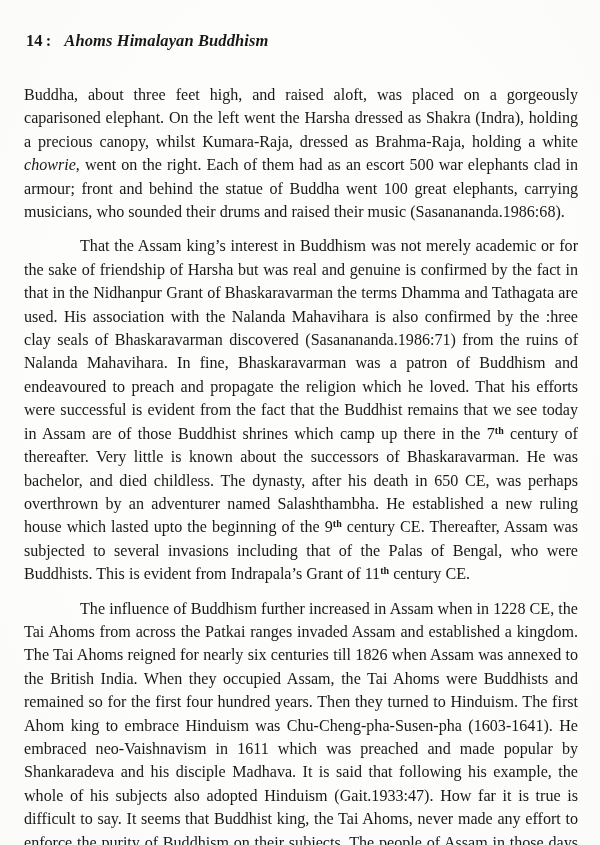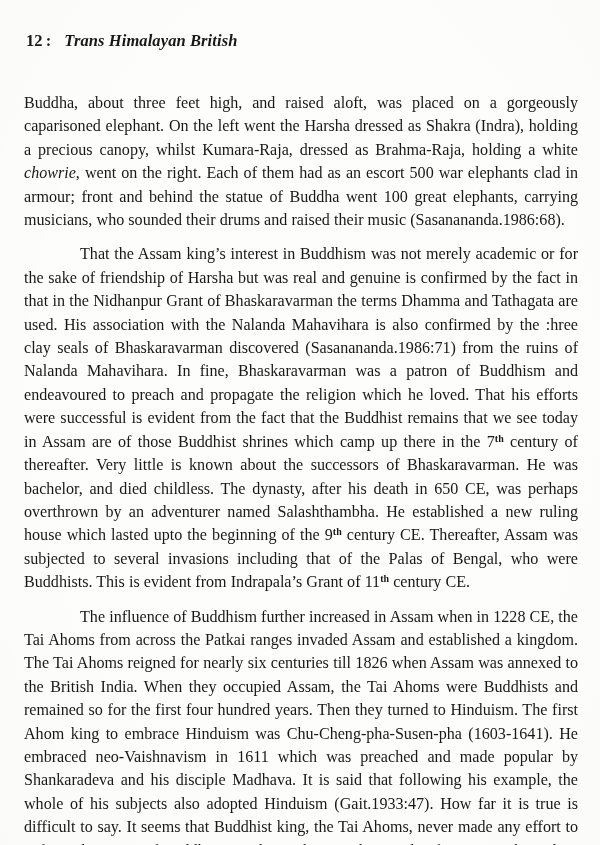--- a/index.html
+++ b/index.html
@@ -51,21 +51,21 @@
   }
 
   
   .textblock {
     position: absolute;
     left: 24px;
     top: 79px;
     width: 554px;
   }
   p.para {
-    margin: 12px 0 0 0;
+    margin: 4px 0 0 0;
     font-size: 16.1px;
     line-height: 23.4px;
     text-align: justify;
     text-justify: inter-word;
     text-indent: 56px;
     hyphens: none;
     word-spacing: 0.1px;
   }
   p.para.first {
     text-indent: 0;
@@ -93,21 +93,21 @@
   }
 </style>
 </head>
 <body>
 
 <div class="page">
 
   <div class="scan-tint"></div>
 
   <div class="running-head">
-    <span class="folio">12</span><span class="sep">:</span><span class="title">Trans Himalayan British</span>
+    <span class="folio">14</span><span class="sep">:</span><span class="title">Ahoms Himalayan Buddhism</span>
   </div>
 
   <div class="textblock">
       <p class="para first"><span>Buddha, about three feet high, and raised aloft, was placed on a gorgeously caparisoned elephant. On the left went the Harsha dressed as Shakra (Indra), holding a precious canopy, whilst Kumara-Raja, dressed as Brahma-Raja, holding a white </span><span class="ital">chowrie</span><span>, went on the right. Each of them had as an escort 500 war elephants clad in armour; front and behind the statue of Buddha went 100 great elephants, carrying musicians, who sounded their drums and raised their music (Sasanananda.1986:68).</span></p>
       <p class="para"><span>That the Assam king’s interest in Buddhism was not merely academic or for the sake of friendship of Harsha but was real and genuine is confirmed by the fact in that in the Nidhanpur Grant of Bhaskaravarman the terms Dhamma and Tathagata are used. His association with the Nalanda Mahavihara is also confirmed by the :hree clay seals of Bhaskaravarman discovered (Sasanananda.1986:71) from the ruins of Nalanda Mahavihara. In fine, Bhaskaravarman was a patron of Buddhism and endeavoured to preach and propagate the religion which he loved. That his efforts were successful is evident from the fact that the Buddhist remains that we see today in Assam are of those Buddhist shrines which camp up there in the 7</span><sup>th</sup><span> century of thereafter. Very little is known about the successors of Bhaskaravarman. He was bachelor, and died childless. The dynasty, after his death in 650 CE, was perhaps overthrown by an adventurer named Salashthambha. He established a new ruling house which lasted upto the beginning of the 9</span><sup>th</sup><span> century CE. Thereafter, Assam was subjected to several invasions including that of the Palas of Bengal, who were Buddhists. This is evident from Indrapala’s Grant of 11</span><sup>th</sup><span> century CE.</span></p>
       <p class="para"><span>The influence of Buddhism further increased in Assam when in 1228 CE, the Tai Ahoms from across the Patkai ranges invaded Assam and established a kingdom. The Tai Ahoms reigned for nearly six centuries till 1826 when Assam was annexed to the British India. When they occupied Assam, the Tai Ahoms were Buddhists and remained so for the first four hundred years. Then they turned to Hinduism. The first Ahom king to embrace Hinduism was Chu-Cheng-pha-Susen-pha (1603-1641). He embraced neo-Vaishnavism in 1611 which was preached and made popular by Shankaradeva and his disciple Madhava. It is said that following his example, the whole of his subjects also adopted Hinduism (Gait.1933:47). How far it is true is difficult to say. It seems that Buddhist king, the Tai Ahoms, never made any effort to enforce the purity of Buddhism on their subjects. The people of Assam in those days were following a queer mixture of Buddhism and Hinduism, and they continued to do so till the advent of Shankaradeva in the 16</span></p>
     </div>
 
 </div>
 

